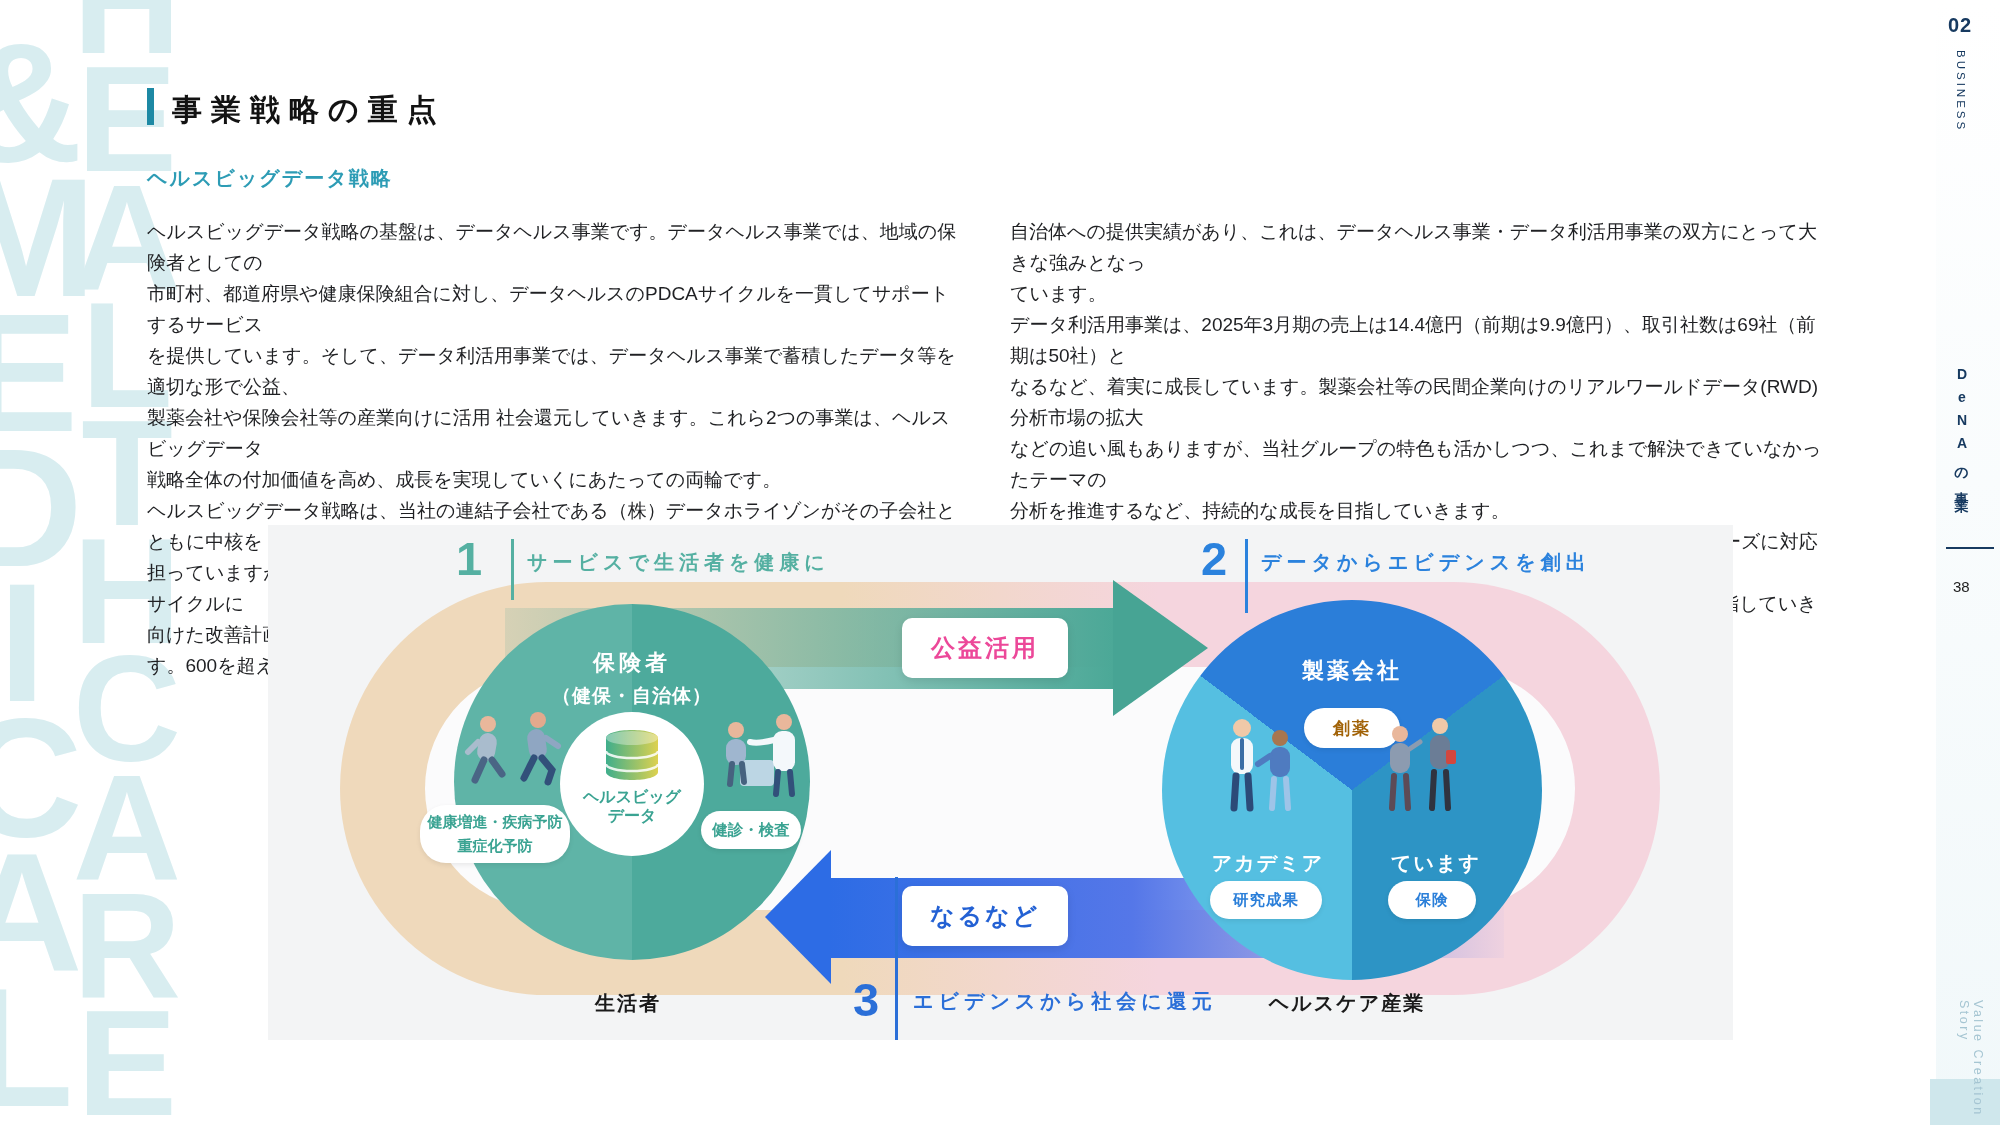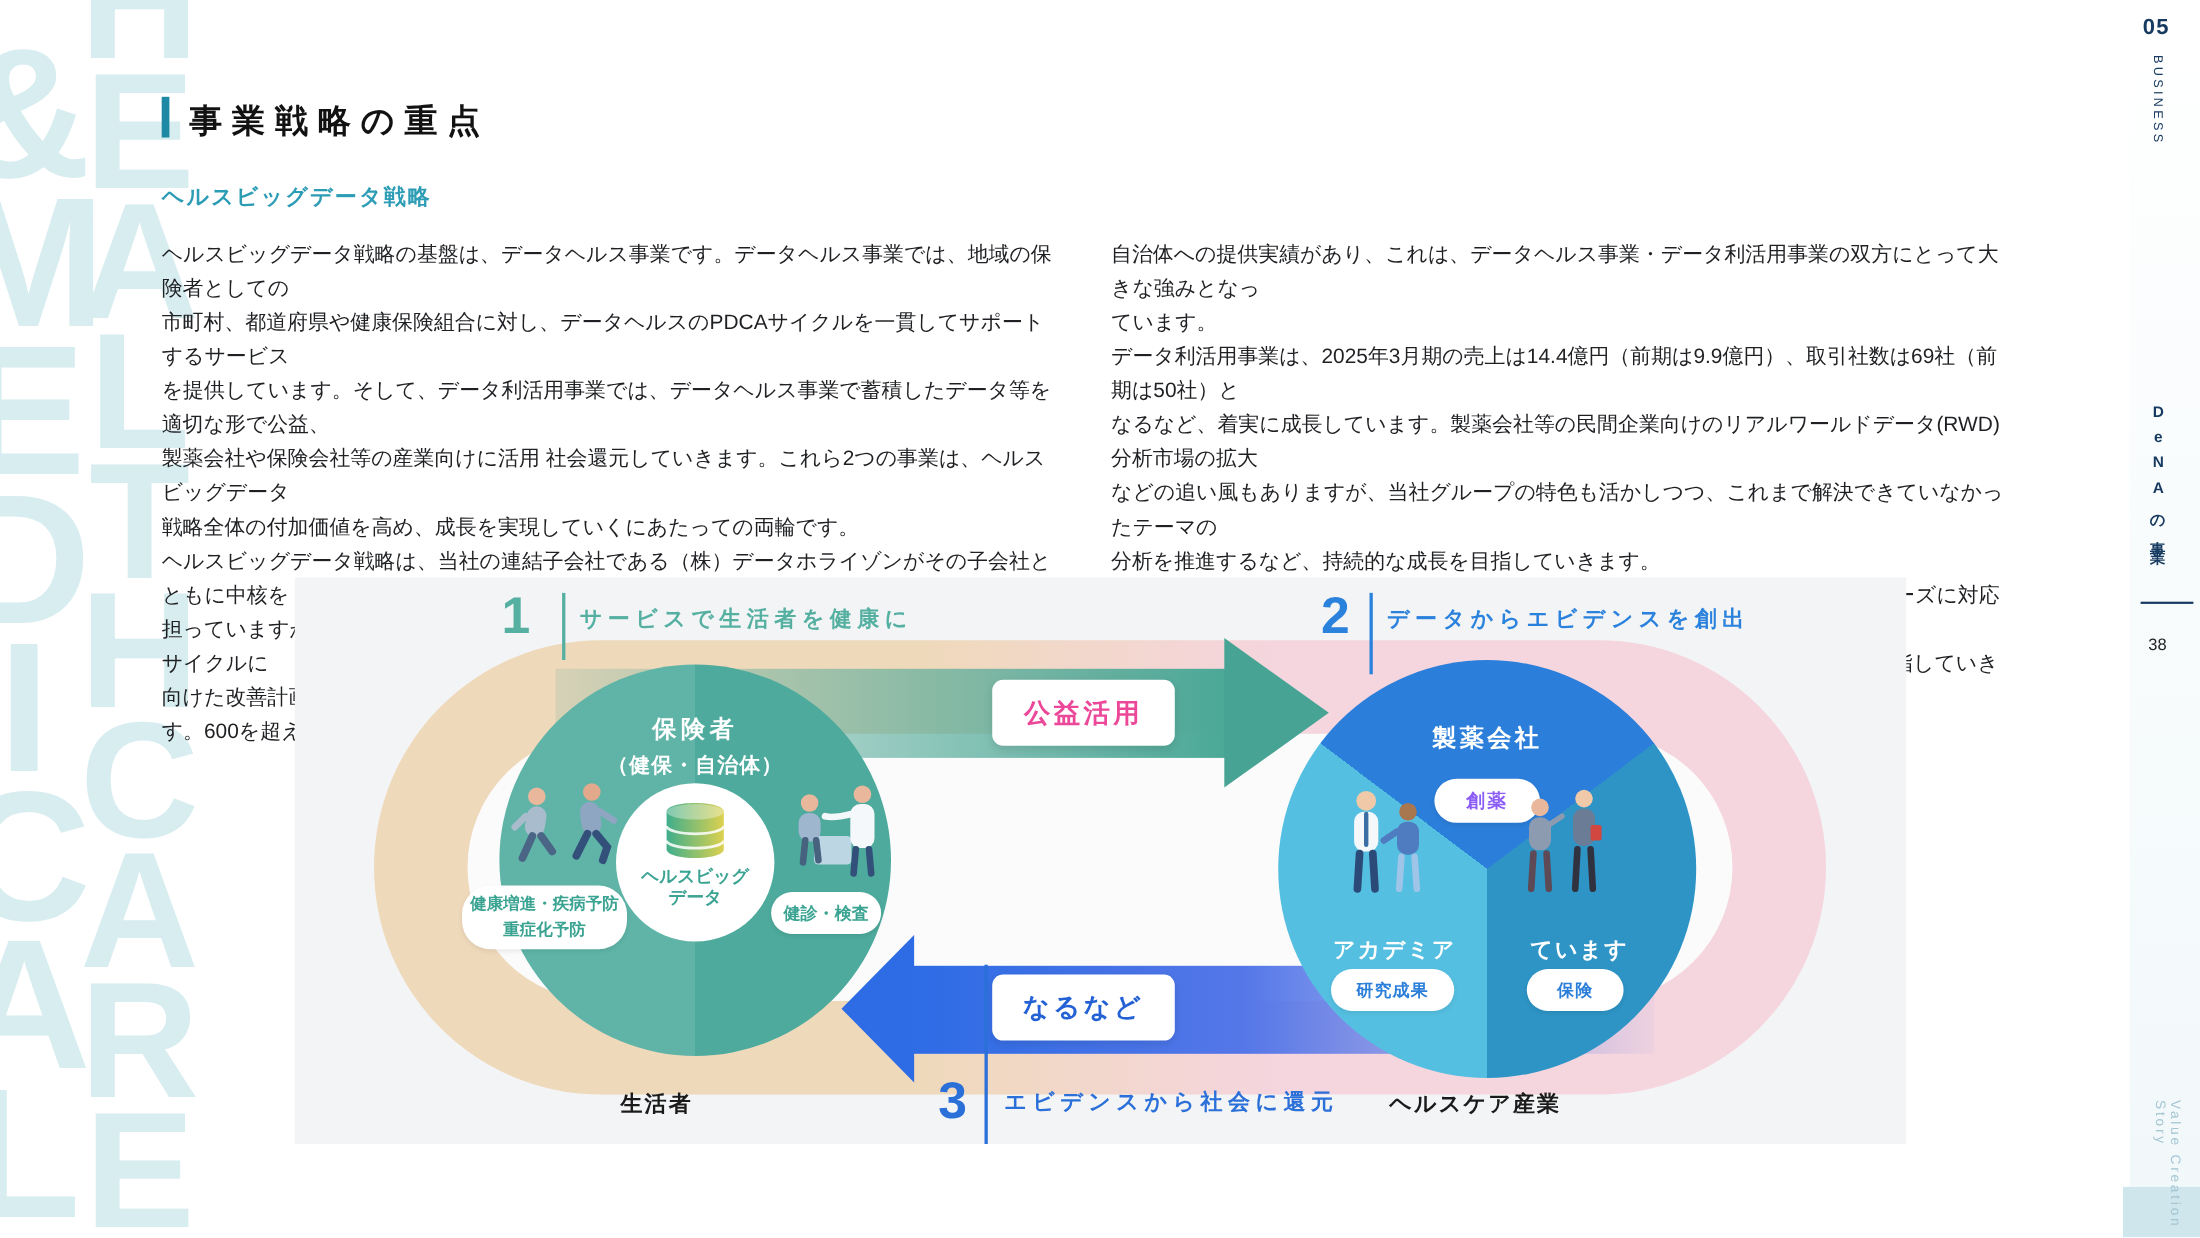--- a/index.html
+++ b/index.html
@@ -65,36 +65,36 @@
   .ins-sub{top:79px;font-size:19px;letter-spacing:1px;font-weight:700;}
   .inner-circle{position:absolute;left:106px;top:108px;width:144px;height:144px;border-radius:50%;background:#fff;text-align:center;}
   .db-label{margin-top:2px;font-size:16px;line-height:19px;font-weight:700;color:#3aa392;white-space:pre-line;}
 
   .mini-pill{position:absolute;background:#fff;display:flex;align-items:center;justify-content:center;text-align:center;
       font-weight:700;box-shadow:0 2px 5px rgba(0,0,0,0.08);}
   .badge-prevention{left:152px;top:280px;width:150px;height:58px;border-radius:26px;color:#3aa392;font-size:15px;line-height:24px;z-index:6;white-space:pre-line;}
   .badge-checkup{left:433px;top:286px;width:100px;height:38px;border-radius:19px;color:#3aa392;font-size:15.5px;z-index:6;}
 
   .pharma-title{top:56px;font-size:22px;letter-spacing:3px;}
-  .pharma-badge{left:142px;top:108px;width:96px;height:40px;border-radius:20px;color:#8b5cf6;font-size:17px;letter-spacing:2px;}
+  .pharma-badge{left:142px;top:108px;width:96px;height:40px;border-radius:20px;color:#a16207;font-size:17px;letter-spacing:2px;}
   .sub-title{position:absolute;width:180px;text-align:center;color:#fff;font-weight:700;font-size:20px;letter-spacing:2px;top:250px;}
   .academia-title{left:16px;}
   .insurance-title{left:184px;}
   .academia-badge{left:48px;top:281px;width:112px;height:38px;border-radius:19px;color:#2b7fd9;font-size:15.5px;letter-spacing:1px;}
   .insurance-badge{left:226px;top:281px;width:88px;height:38px;border-radius:19px;color:#2b7fd9;font-size:15.5px;letter-spacing:1px;}
 
   
   .step-num{font-size:47px;font-weight:700;z-index:6;}
   .step-line{width:3px;z-index:7;}
   .step-label{font-size:20px;font-weight:700;letter-spacing:5px;z-index:6;}
   .s1{color:#55b0a2;}.s1bg{background:#55b0a2;}
   .s2{color:#2b82dd;}.s2bg{background:#2b82dd;}
   .s3{color:#2b6fd8;}.s3bg{background:#2b6fd8;}
 
-  .bottom-label{position:absolute;top:465px;text-align:left;font-size:20px;font-weight:700;color:#1a1a1a;letter-spacing:2px;z-index:6;}
+  .bottom-label{position:absolute;top:465px;text-align:center;font-size:20px;font-weight:700;color:#1a1a1a;letter-spacing:2px;z-index:6;}
   .lbl-people{left:296px;width:128px;}
   .lbl-industry{left:995px;width:168px;}
 
   .illus{position:absolute;z-index:6;}
 </style>
 </head>
 <body>
 
 <div id="page">
 
@@ -111,21 +111,21 @@
   <div class="wm wm2">&amp;
 M
 E
 D
 I
 C
 A
 L</div>
 
   <div class="abs side-strip"></div>
-  <div class="abs sec-num">05</div>
+  <div class="abs sec-num">02</div>
   <div class="abs sec-tag">BUSINESS</div>
   <div class="abs chapter">DeNAの事業</div>
   <div class="abs chapter-rule"></div>
   <div class="abs page-num">38</div>
   <div class="abs footer-v">Value Creation Story</div>
   <div class="abs corner-block"></div>
 
   <div class="abs title-bar"></div>
   <h1 class="abs page-title" style="margin:0;">事業戦略の重点</h1>
   <div class="abs subtitle">ヘルスビッグデータ戦略</div>

